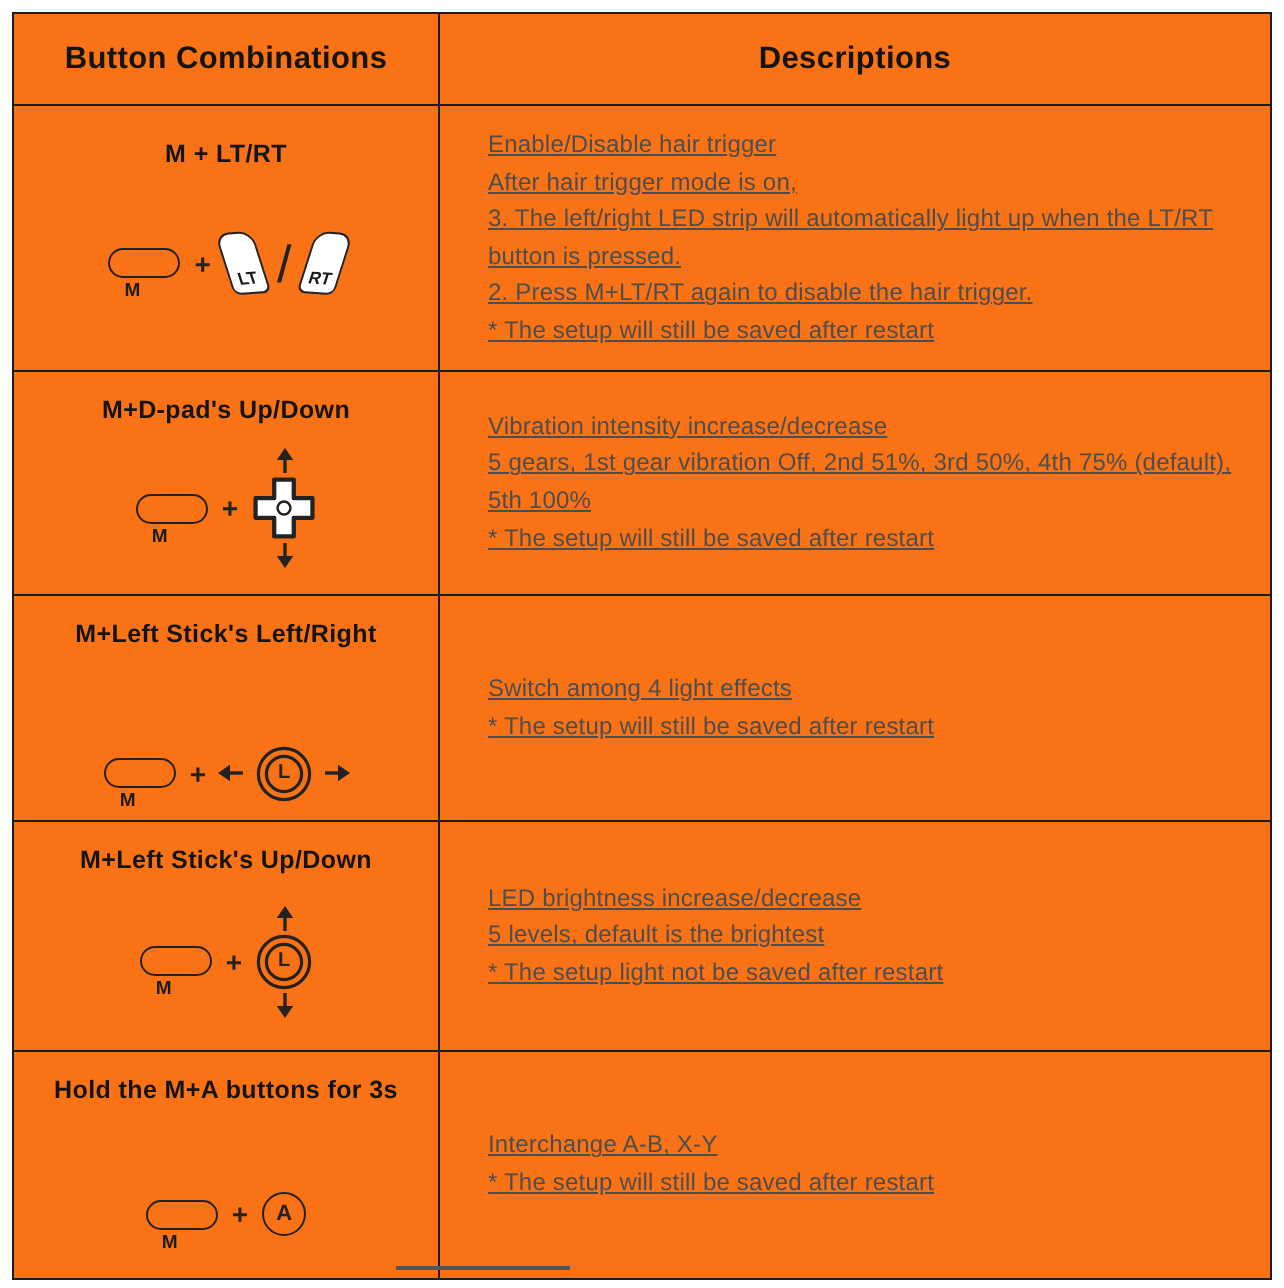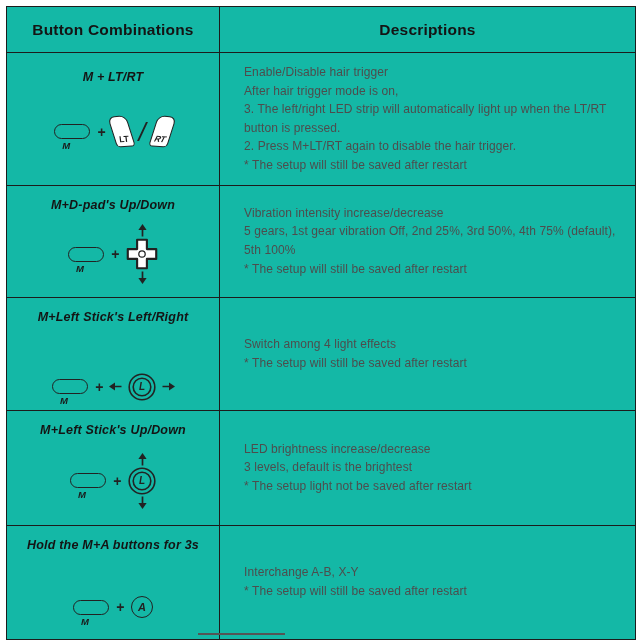--- a/index.html
+++ b/index.html
@@ -6,45 +6,45 @@
   html, body { margin: 0; padding: 0; }
   body {
     width: 642px; height: 644px;
     background: #ffffff;
     font-family: "Liberation Sans", "DejaVu Sans", sans-serif;
     color: #141414;
   }
   .page { position: relative; width: 642px; height: 644px; padding: 6px; }
 
   table.combo { border-collapse: collapse; width: 630px; table-layout: fixed; }
-  .combo th, .combo td { border: 1.5px solid #1c1c1c; padding: 0; vertical-align: middle; background: #14b8a6; }
+  .combo th, .combo td { border: 1.5px solid #1c1c1c; padding: 0; vertical-align: middle; background: #f97316; }
 
   .combo th {
     height: 46px; font-size: 15.5px; font-weight: 700;
     letter-spacing: 0.2px; color: #141414; text-align: center;
   }
 
   
   .combo-inner {
     display: flex; flex-direction: column; align-items: center;
-    padding-top: 12px; width: 100%; font-style: italic;
+    padding-top: 12px; width: 100%;
   }
   tr.r1 .combo-inner { height: 121px; }
   tr.r2 .combo-inner { height: 111px; }
   tr.r3 .combo-inner { height: 112px; gap: 40px; }
   tr.r4 .combo-inner { height: 114px; }
   tr.r5 .combo-inner { height: 113px; gap: 24px; }
 
   .combo-title { font-size: 12.5px; font-weight: 700; color: #141414; letter-spacing: 0.2px; }
   .icons { flex: 1; display: flex; align-items: center; justify-content: center; gap: 7px; width: 100%; }
 
   
   .desc-cell { vertical-align: middle; }
   .desc { padding: 10px 18px 10px 24px; }
-  .desc p { margin: 0; font-size: 12px; line-height: 1.55; color: #4d4d4d; letter-spacing: 0.1px; }
+  .desc p { margin: 0; font-size: 12px; line-height: 1.55; color: #4d4d4d; letter-spacing: 0.1px; text-decoration: underline; }
 
   
   .mbtn { position: relative; width: 36px; height: 15px; border: 1.7px solid #222; border-radius: 9px; display: inline-block; flex: none; }
   .mbtn .mlabel { position: absolute; left: 7px; top: 15px; font-size: 9.5px; font-weight: 700; color: #1a1a1a; }
 
   .plus { font-size: 14px; font-weight: 700; color: #222; flex: none; }
 
   
   .trig {
     width: 19px; height: 31px; border: 1.7px solid #222;
@@ -144,21 +144,21 @@
                     <path d="M5.5 12.5 V5.5" stroke="#222" stroke-width="1.7"></path>
                     <path d="M5.5 0 L1.4 6 H9.6 Z" fill="#222"></path>
                   </svg>
               </span>
             </div>
           </div>
         </td>
         <td class="desc-cell">
           <div class="desc">
             <p>Vibration intensity increase/decrease</p>
-            <p>5 gears, 1st gear vibration Off, 2nd 25%, 3rd 50%, 4th 75% (default), 5th 100%</p>
+            <p>5 gears, 1st gear vibration Off, 2nd 51%, 3rd 50%, 4th 75% (default), 5th 100%</p>
             <p>* The setup will still be saved after restart</p>
           </div>
         </td>
       </tr>
 
       <tr class="r3">
         <td>
           <div class="combo-inner">
             <div class="combo-title">M+Left Stick's Left/Right</div>
             <div class="icons">
@@ -217,21 +217,21 @@
                     <path d="M5.5 12.5 V5.5" stroke="#222" stroke-width="1.7"></path>
                     <path d="M5.5 0 L1.4 6 H9.6 Z" fill="#222"></path>
                   </svg>
               </span>
             </div>
           </div>
         </td>
         <td class="desc-cell">
           <div class="desc">
             <p>LED brightness increase/decrease</p>
-            <p>3 levels, default is the brightest</p>
+            <p>5 levels, default is the brightest</p>
             <p>* The setup light not be saved after restart</p>
           </div>
         </td>
       </tr>
 
       <tr class="r5">
         <td>
           <div class="combo-inner">
             <div class="combo-title">Hold the M+A buttons for 3s</div>
             <div class="icons">

